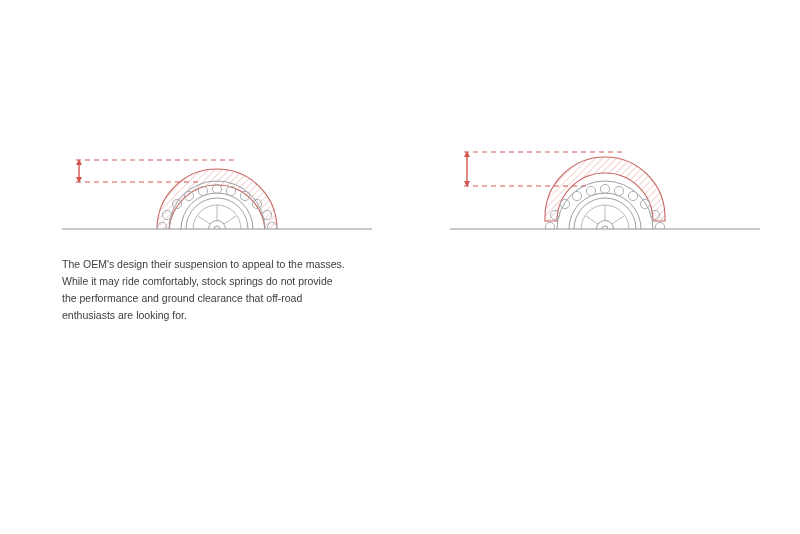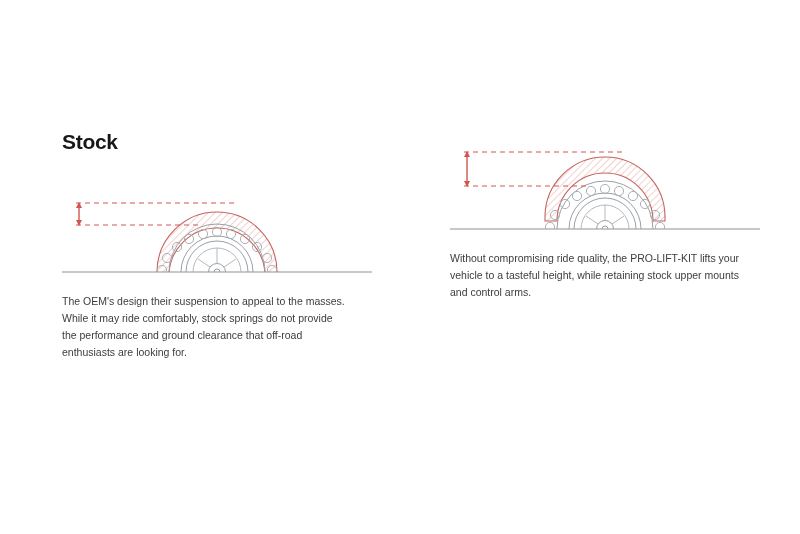--- a/index.html
+++ b/index.html
@@ -44,35 +44,34 @@
     height: 115px;
   }
   .figure svg {
     display: block;
     width: 310px;
     height: 115px;
     overflow: visible;
   }
 
   .panel-body {
-    margin-top: 5px;
+    margin-top: 11px;
     font-size: 10.5px;
     line-height: 1.62;
     color: #3c3c40;
     width: 288px;
   }
   .panel-right .panel-body { width: 292px; }
 </style>
 </head>
 <body>
 
 <div class="stage">
 
   <div class="panel panel-left">
-    <h2 class="panel-title">Stock</h2>
 
     <div class="figure">
       <svg viewBox="0 0 310 115" xmlns="http://www.w3.org/2000/svg" aria-hidden="true">
         <defs>
           <pattern id="hatchA" width="5" height="5" patternTransform="rotate(45)" patternUnits="userSpaceOnUse">
             <line x1="0" y1="0" x2="0" y2="5" stroke="#d0564f" stroke-width="1" opacity="0.55"></line>
           </pattern>
           <clipPath id="clipArchA">
             <rect x="0" y="0" width="310" height="99"></rect>
           </clipPath>
@@ -184,16 +183,15 @@
         <g>
           <line x1="14" y1="22" x2="175" y2="22" stroke="#d0564f" stroke-width="1" stroke-dasharray="5 4"></line>
           <line x1="14" y1="56" x2="140" y2="56" stroke="#d0564f" stroke-width="1" stroke-dasharray="5 4"></line>
           <line x1="17" y1="22" x2="17" y2="56" stroke="#d0564f" stroke-width="1.4"></line>
           <polygon points="17,21 14,27 20,27" fill="#d0564f"></polygon>
           <polygon points="17,57 14,51 20,51" fill="#d0564f"></polygon>
         </g>
       </svg>
     </div>
 
-    <p class="panel-body">Without compromising ride quality, the PRO-LIFT-KIT lifts your vehicle to a tasteful height, while retaining stock upper mounts and control arms.</p>
   </div>
 
 </div>
 
 </body></html>

